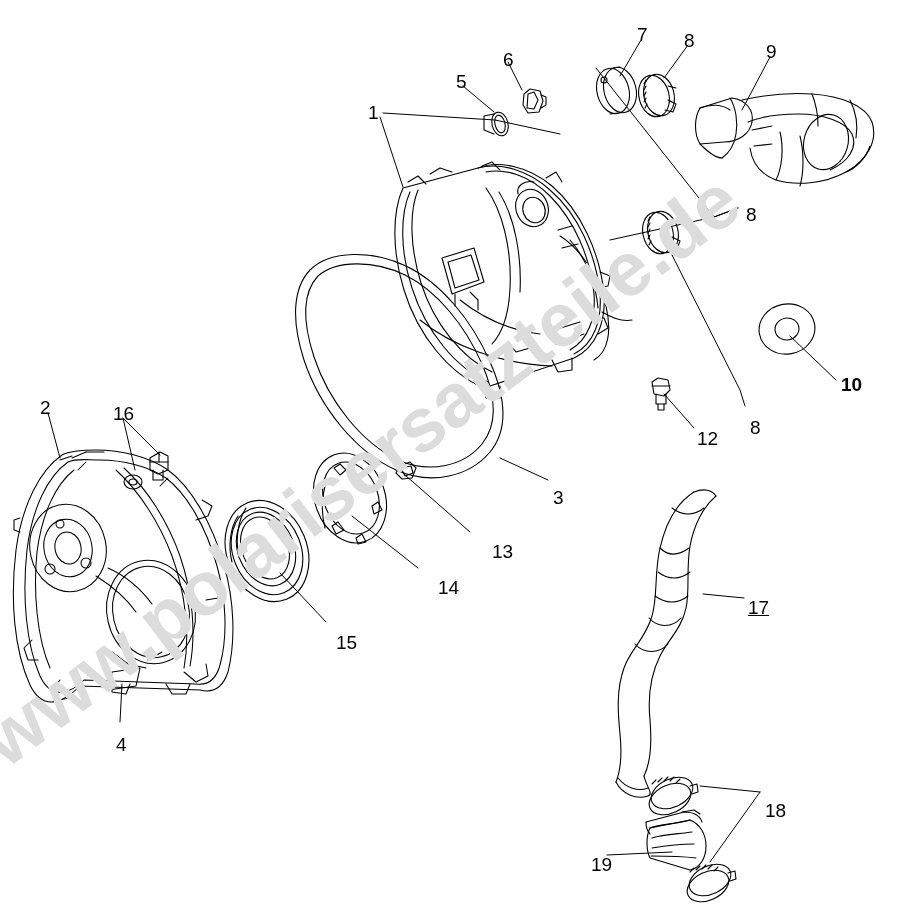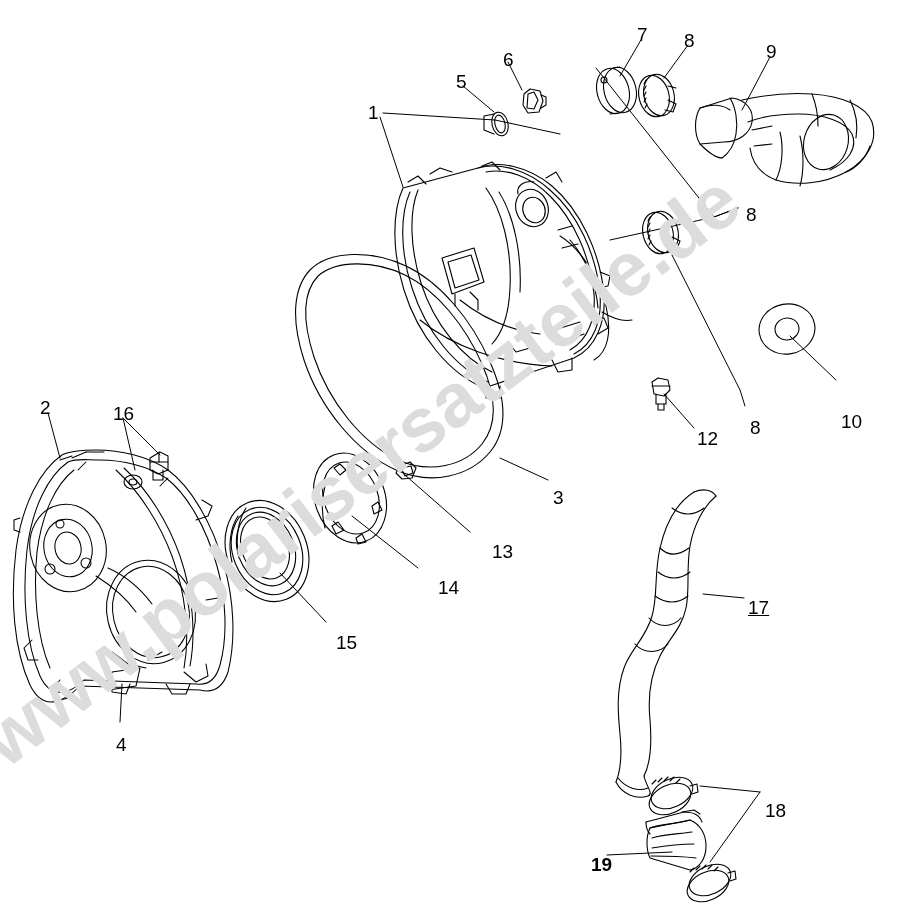--- a/index.html
+++ b/index.html
@@ -302,26 +302,26 @@
       <div class="callout" style="left: 368px; top: 103px;">1</div>
       <div class="callout" style="left: 40px; top: 398px;">2</div>
       <div class="callout" style="left: 553px; top: 488px;">3</div>
       <div class="callout" style="left: 116px; top: 735px;">4</div>
       <div class="callout" style="left: 456px; top: 72px;">5</div>
       <div class="callout" style="left: 503px; top: 50px;">6</div>
       <div class="callout" style="left: 637px; top: 25px;">7</div>
       <div class="callout" style="left: 684px; top: 31px;">8</div>
       <div class="callout" style="left: 766px; top: 42px;">9</div>
       <div class="callout" style="left: 746px; top: 205px;">8</div>
-      <div class="callout" style="left: 841px; top: 412px;">10</div>
+      <div class="callout" style="left: 841px; top: 375px; font-weight: bold;">10</div>
       <div class="callout" style="left: 750px; top: 418px;">8</div>
       <div class="callout" style="left: 697px; top: 429px;">12</div>
       <div class="callout" style="left: 474px; top: 542px; margin-left: 18px;">13</div>
       <div class="callout" style="left: 422px; top: 578px; margin-left: 16px;">14</div>
       <div class="callout" style="left: 336px; top: 633px;">15</div>
       <div class="callout" style="left: 113px; top: 404px;">16</div>
       <div class="callout" style="left: 748px; top: 598px; text-decoration: underline;">17</div>
       <div class="callout" style="left: 765px; top: 801px; text-align: center;">18</div>
-      <div class="callout" style="left: 591px; top: 855px; font-weight: bold;">19</div>
+      <div class="callout" style="left: 591px; top: 855px;">19</div>
     </div>
 
 
 </div>
 
 </body></html>

